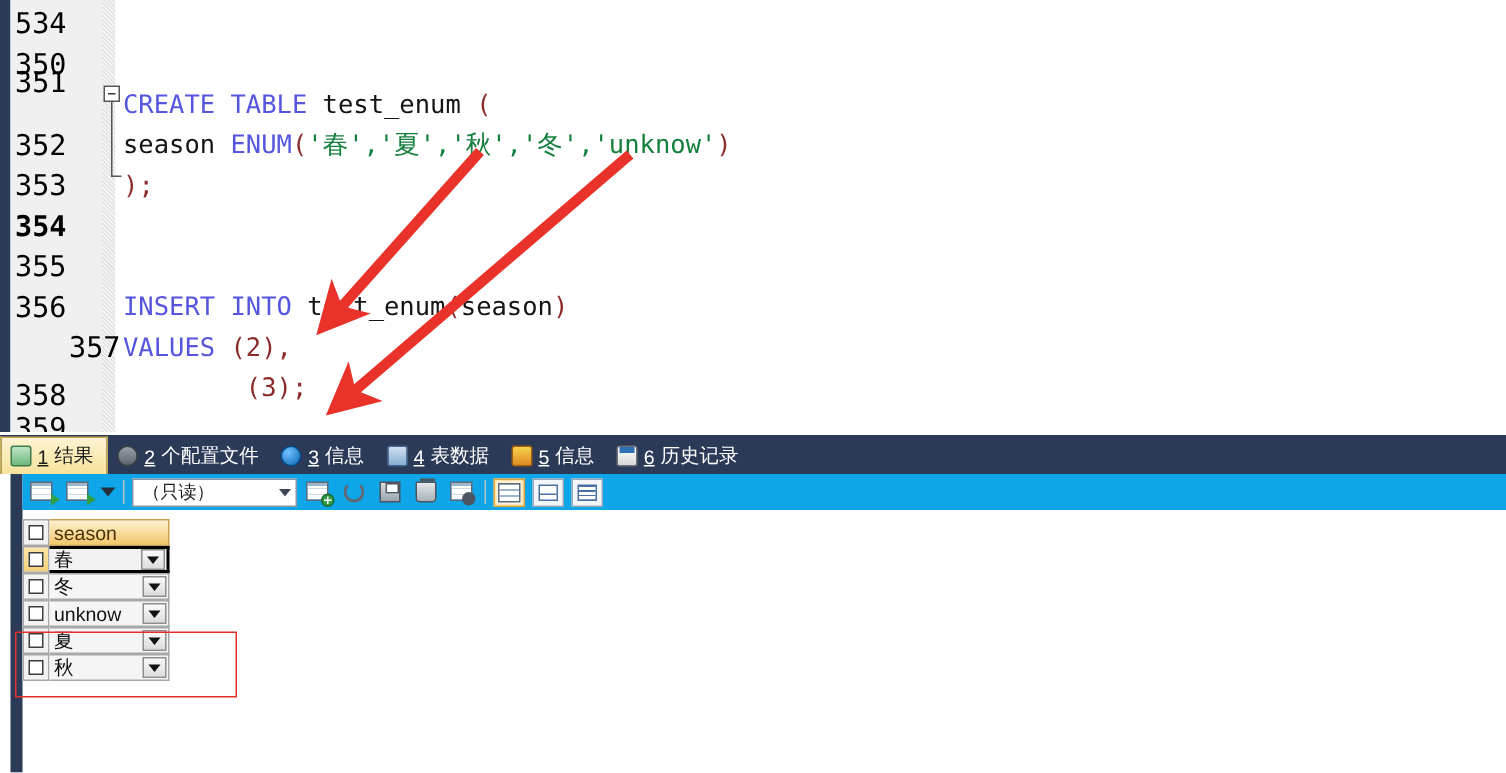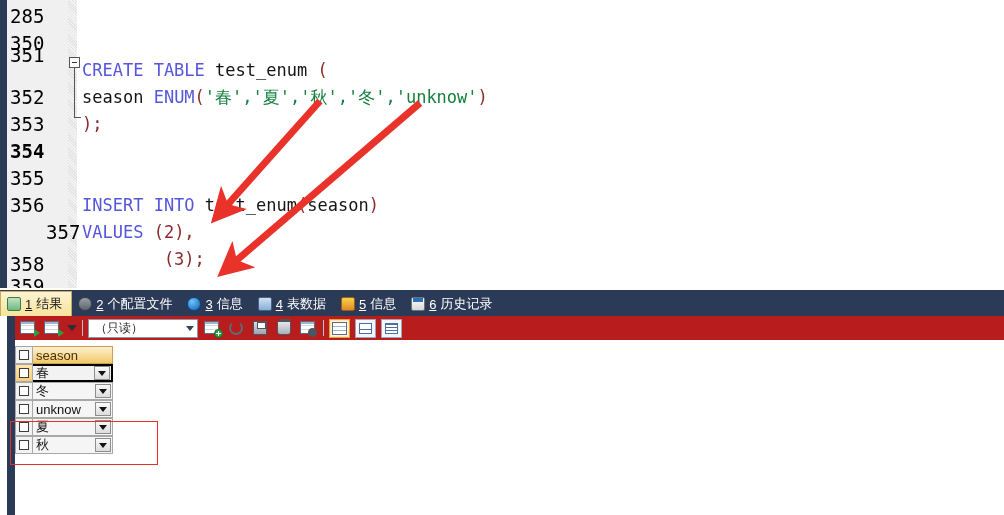--- a/index.html
+++ b/index.html
@@ -106,21 +106,21 @@
   .panelbody {
     position: absolute; left: 0; top: 316px; width: 1004px; height: 199px;
     background: #ffffff;
   }
   .panel-leftbar {
     position: absolute; left: 7px; top: 0px; width: 8px; height: 199px;
     background: #2b3a57;
   }
   .toolbar {
     position: absolute; left: 15px; top: 0px; right: 0; height: 24px;
-    background: #b91c1c;
+    background: #0ea5e9;
     display: flex; align-items: center; gap: 5px; padding-left: 4px;
   }
   .tb-ico {
     width: 19px; height: 18px; position: relative; display:inline-block; flex:0 0 auto;
   }
   .grid-glyph {
     position:absolute; left:1px; top:2px; width:15px; height:13px;
     background:
       linear-gradient(to bottom,#9fb6cc 0 2px, transparent 2px),
       repeating-linear-gradient(to bottom,#ffffff 0 3px,#cfd9e4 3px 4px),
@@ -228,21 +228,21 @@
 <body>
 
 <div id="root">
 
   <div class="editor">
     <div class="editor-leftbar"></div>
     <div class="gutter"></div>
     <div class="foldcol"></div>
     <div class="code-area"></div>
     <div id="lines-host">
-        <div class="lineno" style="top: 3px; left: 7px;">285</div>
+        <div class="lineno" style="top: 3px; left: 7px;">534</div>
         <div class="line" style="top: 3px; left: 82px;"></div>
         <div class="lineno" style="top: 30px; left: 7px;">350</div>
         <div class="line" style="top: 30px; left: 82px;"></div>
         <div class="lineno" style="top: 42px; left: 7px;">351</div>
         <div class="line" style="top: 57px; left: 82px;"><span class="kw">CREATE TABLE </span><span class="plain">test_enum </span><span class="punct">(</span></div>
         <div class="lineno" style="top: 84px; left: 7px;">352</div>
         <div class="line" style="top: 84px; left: 82px;"><span class="plain">season </span><span class="kw">ENUM</span><span class="punct">(</span><span class="str">'春','夏','秋','冬','unknow'</span><span class="punct">)</span></div>
         <div class="lineno" style="top: 111px; left: 7px;">353</div>
         <div class="line" style="top: 111px; left: 82px;"><span class="punct">)</span><span class="punct">;</span></div>
         <div class="lineno" style="top: 138px; left: 7px; font-weight: bold;">354</div>

